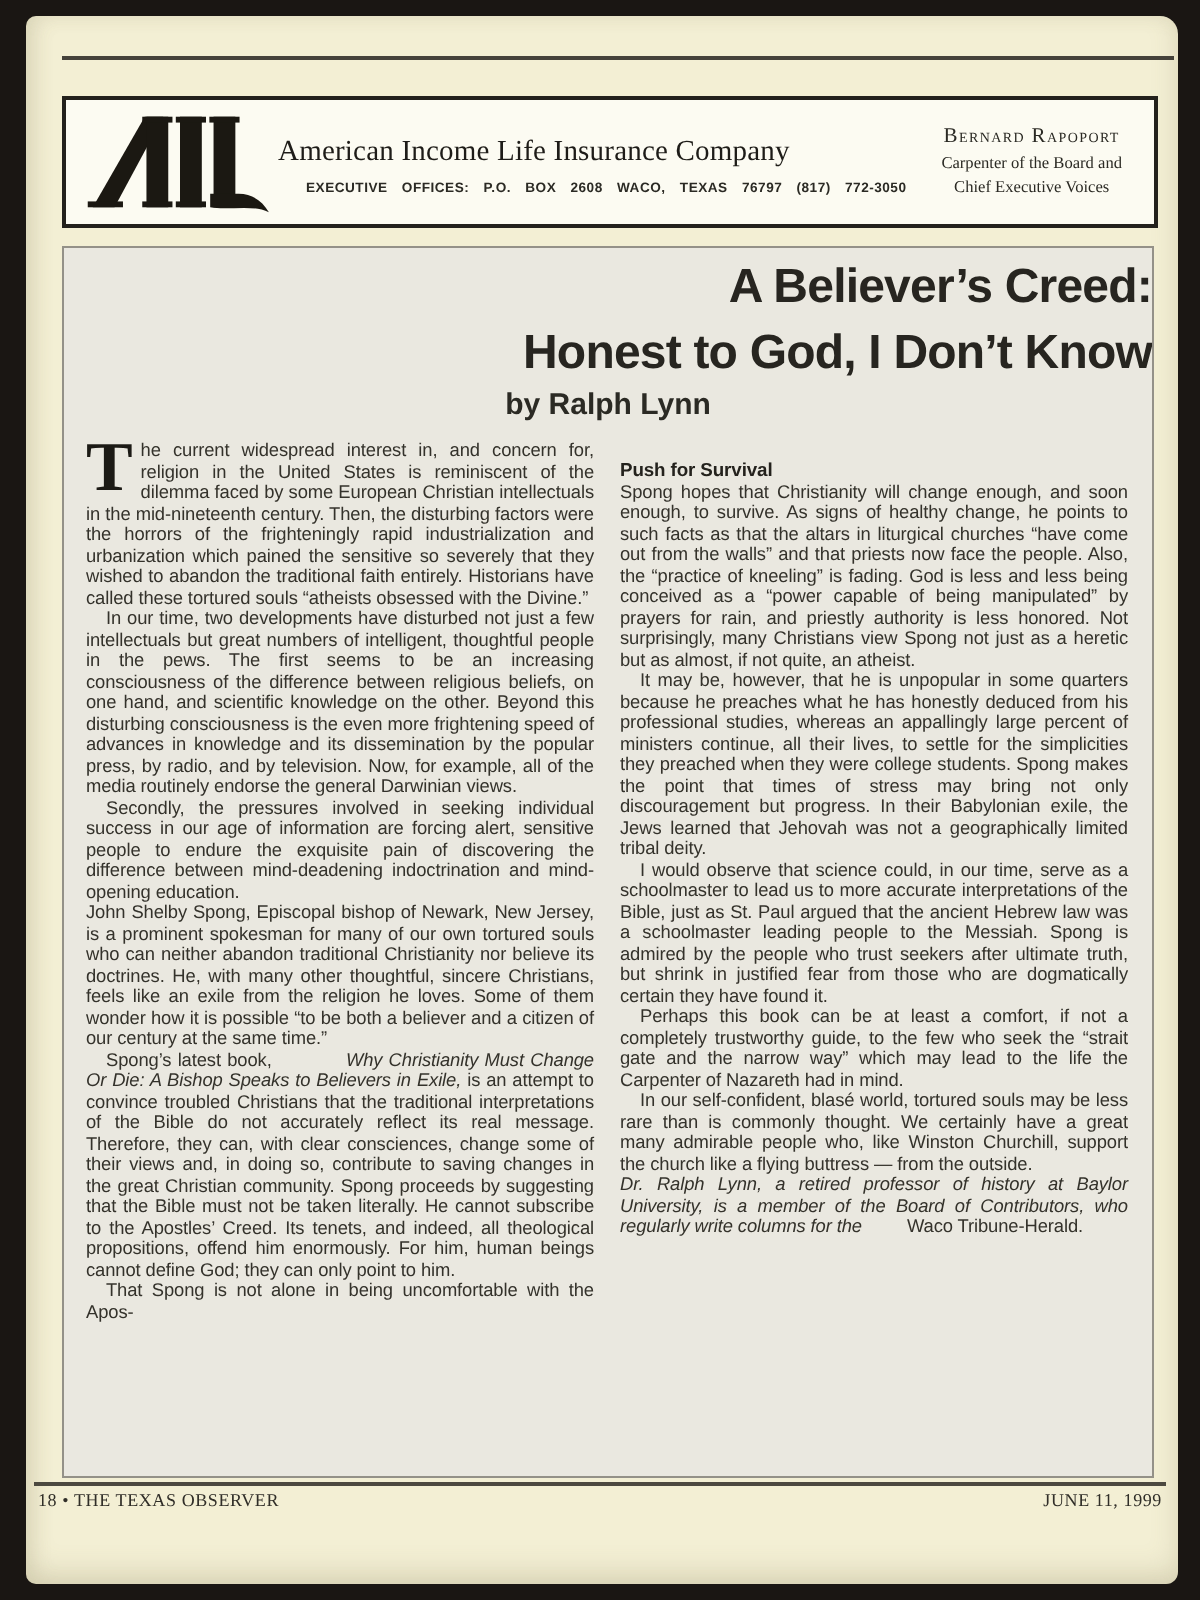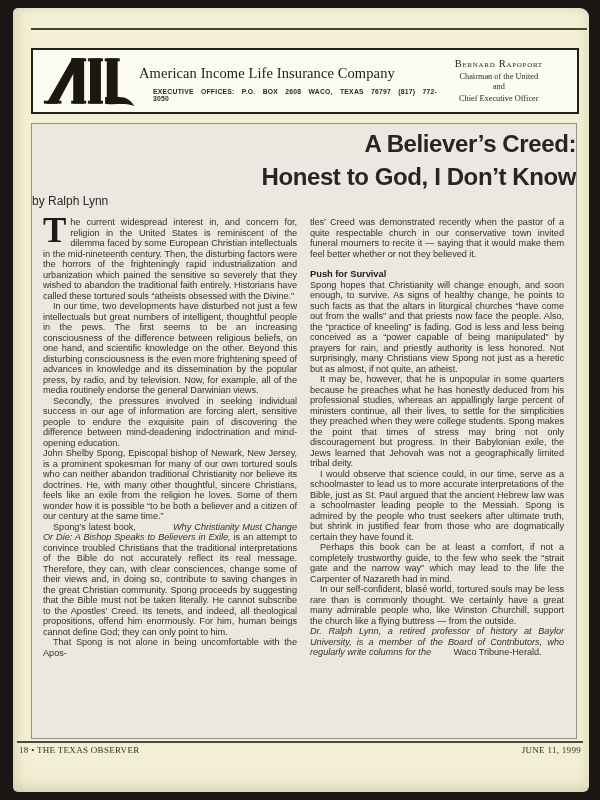--- a/index.html
+++ b/index.html
@@ -20,32 +20,32 @@
   .letterhead {
     position:absolute; left:18px; top:40px; width:548px; height:66px;
     background:#fcfbf2; border:2px solid #23211c;
     display:flex; align-items:center;
   }
   .logo { width:94px; height:52px; margin-left:10px; flex:0 0 auto; }
   .logo polygon, .logo rect, .logo path { fill:#1b1812; }
   .company-block { margin-left:2px; margin-top:4px; }
   .company-name { font-family:"Liberation Serif", serif; font-size:14.5px; color:#1e1c18; letter-spacing:0.1px; }
   .offices-line { font-size:6.8px; font-weight:bold; color:#2b2a24; letter-spacing:0.25px; word-spacing:5px; margin-top:6px; margin-left:14px; }
-  .exec-block { margin-left:auto; margin-right:32px; text-align:center; font-family:"Liberation Serif", serif; color:#2b2a24; }
+  .exec-block { margin-left:auto; margin-right:16px; text-align:center; font-family:"Liberation Serif", serif; color:#2b2a24; }
   .exec-name { font-variant:small-caps; font-size:10.5px; letter-spacing:0.7px; }
   .exec-title { font-size:8.3px; margin-top:2.5px; line-height:10px; }
 
   
   .article-box {
     position:absolute; left:18px; top:115px; width:546px; height:616px;
     background:#eae8e0; border:1px solid rgba(62,58,48,0.5);
     overflow:hidden;
   }
   .headline { text-align:right; font-weight:bold; font-size:24px; line-height:26px; letter-spacing:-0.4px; color:#272520; margin-top:7px; }
-  .byline { text-align:left; font-weight:normal; font-size:12px; color:#2b2a24; margin-top:4px; }
+  .byline { text-align:center; font-weight:bold; font-size:15px; color:#2b2a24; margin-top:4px; }
 
   .columns { display:flex; gap:13px; padding:9px 11px 0 11px; }
   .col { width:254px; font-size:9.2px; line-height:10.5px; letter-spacing:-0.05px; text-align:justify; color:#34322b; }
   .col p { margin:0; }
   .col p.ind { text-indent:10px; }
   .col h3 { font-size:9.4px; line-height:10.5px; margin-top:10px; color:#24221d; }
   .dropcap {
     float:left; font-family:"Liberation Serif", serif; font-weight:bold;
     font-size:35px; line-height:28px; height:29px; padding-right:4px; color:#1c1a15;
   }
@@ -86,43 +86,42 @@
         <rect x="75" y="4" width="13" height="54"></rect>
         <rect x="72.5" y="4" width="18" height="3.5"></rect>
         <path d="M73,58 L73,50 L90,50 C98,50 104,54 108,61 C98,56 84,60 73,58 Z"></path>
       </svg>
       <div class="company-block">
         <div class="company-name">American Income Life Insurance Company</div>
         <div class="offices-line">EXECUTIVE OFFICES: P.O. BOX 2608 WACO, TEXAS 76797 (817) 772-3050</div>
       </div>
       <div class="exec-block">
         <div class="exec-name">Bernard Rapoport</div>
-        <div class="exec-title">Chairman of the United and</div>
-        <div class="exec-title">Chief Executive Officer</div>
+        <div class="exec-title">Carpenter of the Board and</div>
+        <div class="exec-title">Chief Executive Voices</div>
       </div>
     </div>
 
     <div class="article-box">
       <div class="headline">A Believer’s Creed:</div>
       <div class="headline">Honest to God, I Don’t Know</div>
       <div class="byline">by Ralph Lynn</div>
 
       <div class="columns">
 
         <div class="col">
           <p><span class="dropcap">T</span><span>he current widespread interest in, and concern for, religion in the United States is reminiscent of the dilemma faced by some European Christian intellectuals in the mid-nineteenth century. Then, the disturbing factors were the horrors of the frighteningly rapid industrialization and urbanization which pained the sensitive so severely that they wished to abandon the traditional faith entirely. Historians have called these tortured souls “atheists obsessed with the Divine.”</span></p>
           <p class="ind">In our time, two developments have disturbed not just a few intellectuals but great numbers of intelligent, thoughtful people in the pews. The first seems to be an increasing consciousness of the difference between religious beliefs, on one hand, and scientific knowledge on the other. Beyond this disturbing consciousness is the even more frightening speed of advances in knowledge and its dissemination by the popular press, by radio, and by television. Now, for example, all of the media routinely endorse the general Darwinian views.</p>
           <p class="ind">Secondly, the pressures involved in seeking individual success in our age of information are forcing alert, sensitive people to endure the exquisite pain of discovering the difference between mind-deadening indoctrination and mind-opening education.</p>
           <p>John Shelby Spong, Episcopal bishop of Newark, New Jersey, is a prominent spokesman for many of our own tortured souls who can neither abandon traditional Christianity nor believe its doctrines. He, with many other thoughtful, sincere Christians, feels like an exile from the religion he loves. Some of them wonder how it is possible “to be both a believer and a citizen of our century at the same time.”</p>
           <p class="ind"><span>Spong’s latest book, </span><span class="it">Why Christianity Must Change Or Die: A Bishop Speaks to Believers in Exile,</span><span> is an attempt to convince troubled Christians that the traditional interpretations of the Bible do not accurately reflect its real message. Therefore, they can, with clear consciences, change some of their views and, in doing so, contribute to saving changes in the great Christian community. Spong proceeds by suggesting that the Bible must not be taken literally. He cannot subscribe to the Apostles’ Creed. Its tenets, and indeed, all theological propositions, offend him enormously. For him, human beings cannot define God; they can only point to him.</span></p>
           <p class="ind">That Spong is not alone in being uncomfortable with the Apos-</p>
         </div>
 
         <div class="col">
-          <p>tles’ Creed was demonstrated recently when the pastor of a quite respectable church in our conservative town invited funeral mourners to recite it — saying that it would make them feel better whether or not they believed it.</p>
           <h3>Push for Survival</h3>
           <p>Spong hopes that Christianity will change enough, and soon enough, to survive. As signs of healthy change, he points to such facts as that the altars in liturgical churches “have come out from the walls” and that priests now face the people. Also, the “practice of kneeling” is fading. God is less and less being conceived as a “power capable of being manipulated” by prayers for rain, and priestly authority is less honored. Not surprisingly, many Christians view Spong not just as a heretic but as almost, if not quite, an atheist.</p>
           <p class="ind">It may be, however, that he is unpopular in some quarters because he preaches what he has honestly deduced from his professional studies, whereas an appallingly large percent of ministers continue, all their lives, to settle for the simplicities they preached when they were college students. Spong makes the point that times of stress may bring not only discouragement but progress. In their Babylonian exile, the Jews learned that Jehovah was not a geographically limited tribal deity.</p>
           <p class="ind">I would observe that science could, in our time, serve as a schoolmaster to lead us to more accurate interpretations of the Bible, just as St. Paul argued that the ancient Hebrew law was a schoolmaster leading people to the Messiah. Spong is admired by the people who trust seekers after ultimate truth, but shrink in justified fear from those who are dogmatically certain they have found it.</p>
           <p class="ind">Perhaps this book can be at least a comfort, if not a completely trustworthy guide, to the few who seek the “strait gate and the narrow way” which may lead to the life the Carpenter of Nazareth had in mind.</p>
           <p class="ind">In our self-confident, blasé world, tortured souls may be less rare than is commonly thought. We certainly have a great many admirable people who, like Winston Churchill, support the church like a flying buttress — from the outside.</p>
           <p class="bio"><span>Dr. Ralph Lynn, a retired professor of history at Baylor University, is a member of the Board of Contributors, who regularly write columns for the </span><span class="roman">Waco Tribune-Herald.</span></p>
         </div>
 
       </div>

